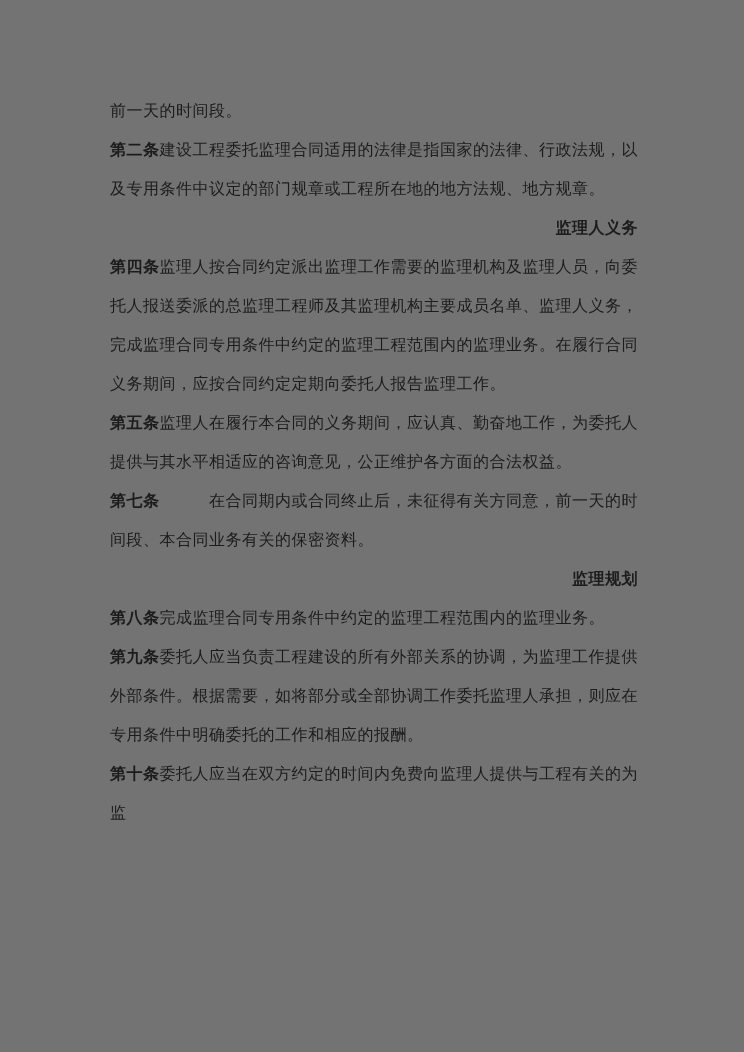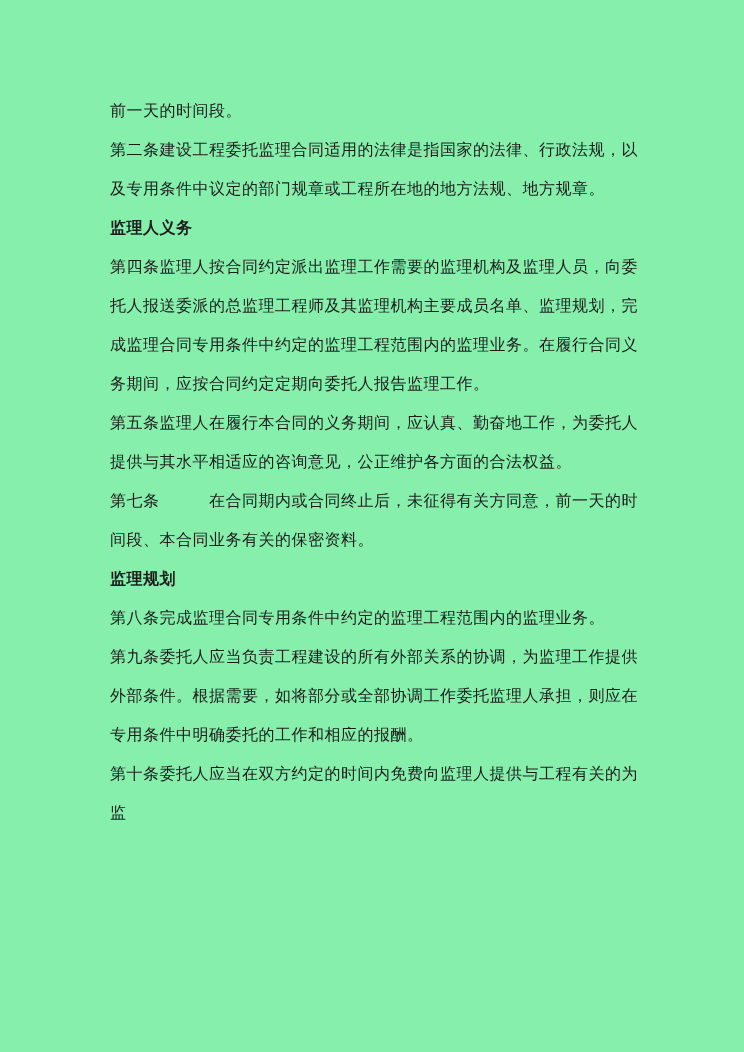--- a/index.html
+++ b/index.html
@@ -5,55 +5,55 @@
   html, body {
     margin: 0;
     padding: 0;
     background: #ffffff;
   }
   .page {
     position: relative;
     width: 744px;
     height: 1052px;
     box-sizing: border-box;
-    background: #86efac;
+    background: #737373;
     padding: 91px 106px 0 110px;
     overflow: hidden;
     font-family: "Liberation Serif", "DejaVu Serif", serif;
     color: #1c1c1c;
   }
   .doc p {
     margin: 0;
     font-size: 16px;
     line-height: 39px;
     text-align: justify;
     letter-spacing: 0.5px;
   }
   .doc p.heading {
     font-weight: bold;
-    text-align: left;
+    text-align: right;
   }
   .doc .article-no {
-    font-weight: normal;
+    font-weight: bold;
   }
 </style>
 </head>
 <body>
 
 <div class="page">
   <div class="doc">
 
     <p class="body"><b class="article-no"></b><span>前一天的时间段。</span></p>
 
     <p class="body"><b class="article-no">第二条</b><span>建设工程委托监理合同适用的法律是指国家的法律、行政法规，以及专用条件中议定的部门规章或工程所在地的地方法规、地方规章。</span></p>
 
 
     <p class="heading"><span>监理人义务</span></p>
 
-    <p class="body"><b class="article-no">第四条</b><span>监理人按合同约定派出监理工作需要的监理机构及监理人员，向委托人报送委派的总监理工程师及其监理机构主要成员名单、监理规划，完成监理合同专用条件中约定的监理工程范围内的监理业务。在履行合同义务期间，应按合同约定定期向委托人报告监理工作。</span></p>
+    <p class="body"><b class="article-no">第四条</b><span>监理人按合同约定派出监理工作需要的监理机构及监理人员，向委托人报送委派的总监理工程师及其监理机构主要成员名单、监理人义务，完成监理合同专用条件中约定的监理工程范围内的监理业务。在履行合同义务期间，应按合同约定定期向委托人报告监理工作。</span></p>
 
     <p class="body"><b class="article-no">第五条</b><span>监理人在履行本合同的义务期间，应认真、勤奋地工作，为委托人提供与其水平相适应的咨询意见，公正维护各方面的合法权益。</span></p>
 
 
     <p class="body"><b class="article-no">第七条</b><span>　　　在合同期内或合同终止后，未征得有关方同意，前一天的时间段、本合同业务有关的保密资料。</span></p>
 
     <p class="heading"><span>监理规划</span></p>
 
     <p class="body"><b class="article-no">第八条</b><span>完成监理合同专用条件中约定的监理工程范围内的监理业务。</span></p>
 

